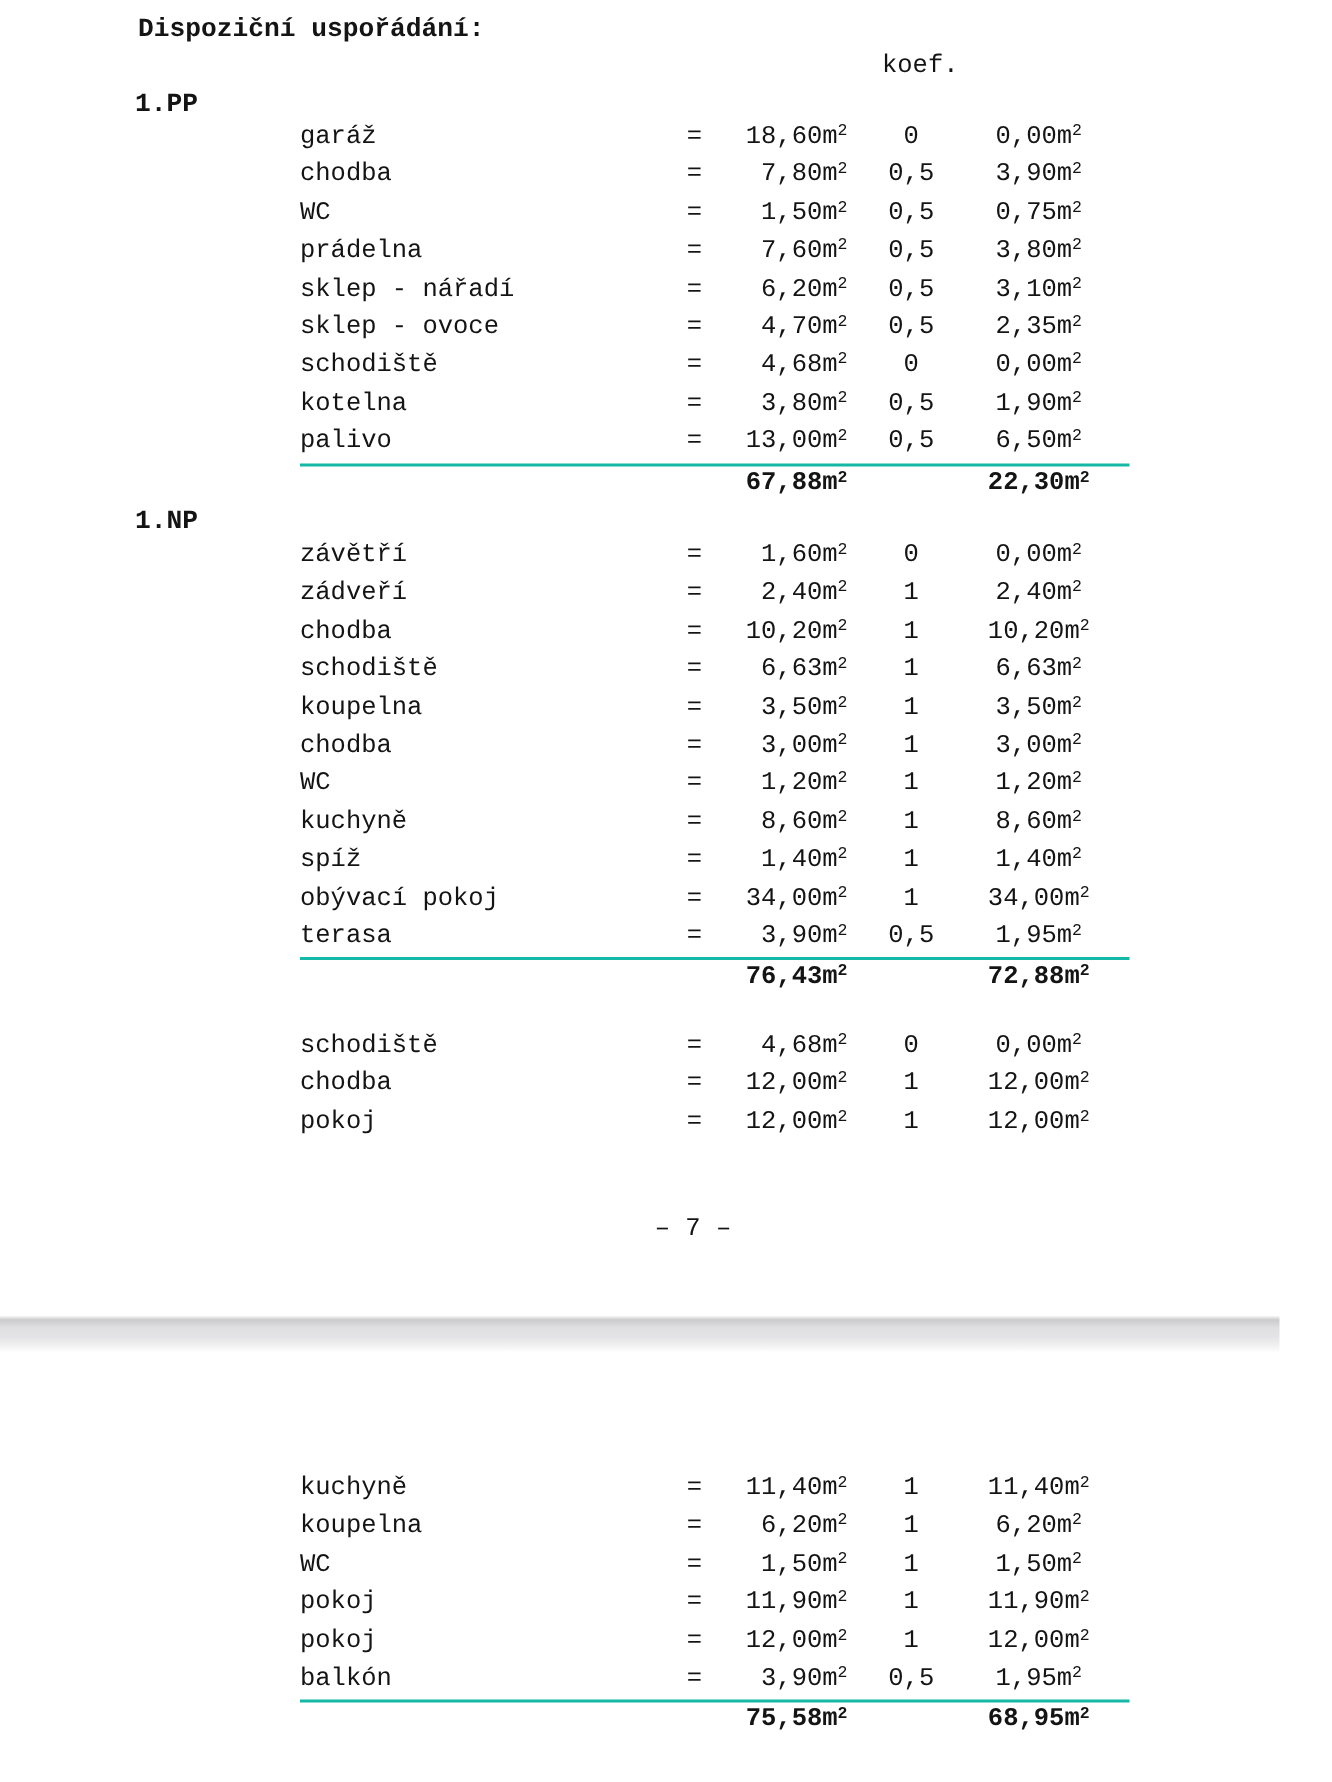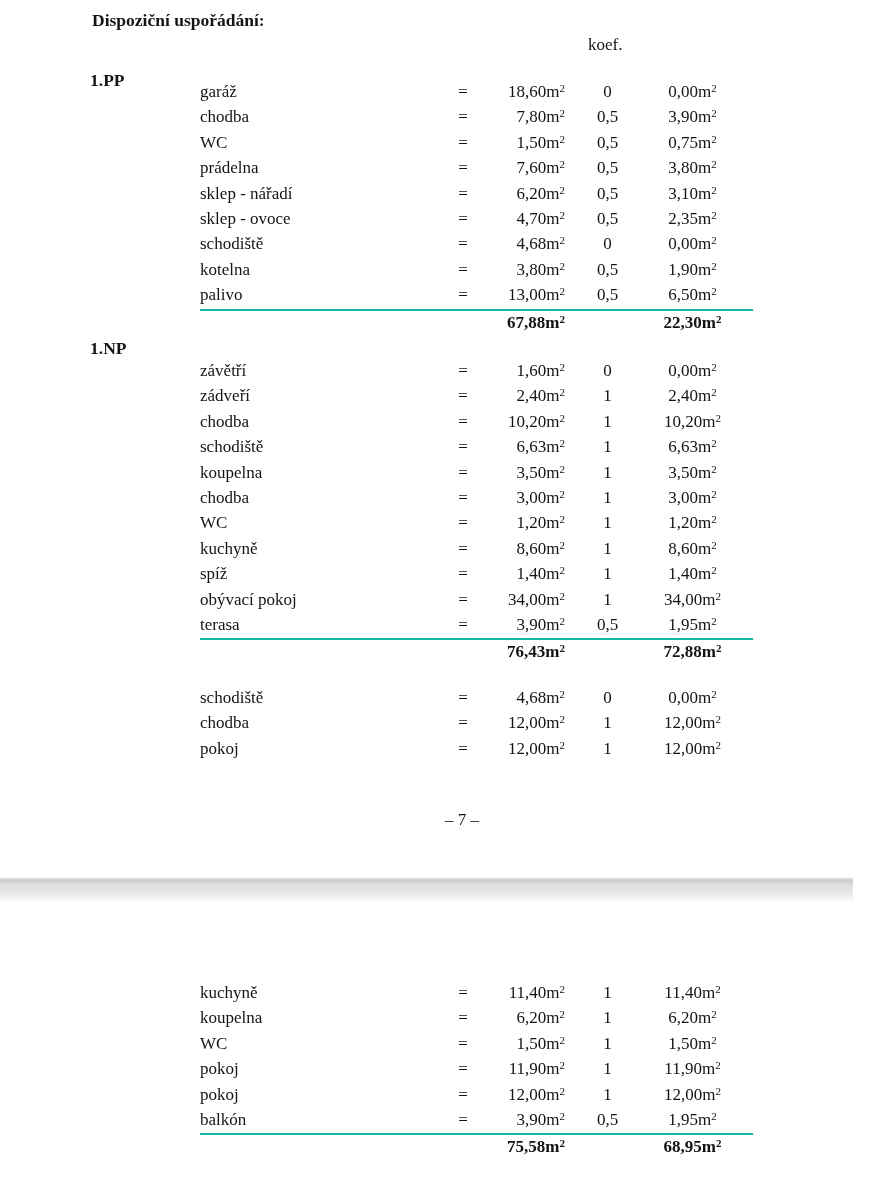--- a/index.html
+++ b/index.html
@@ -1,24 +1,24 @@
 <!DOCTYPE html>
 <html><head>
 <meta charset="utf-8">
 <style>
   html,body{margin:0;padding:0;background:#ffffff;}
   .screen{
     position:relative;width:853px;height:1188px;background:#ffffff;
-    font-family:Liberation Serif, serif;color:#141414;overflow:hidden;
+    font-family:Liberation Mono, monospace;color:#141414;overflow:hidden;
   }
   .page{position:absolute;left:0;top:0;width:100%;height:100%;}
   .doc-title{position:absolute;left:92px;top:10px;font-size:17.5px;font-weight:bold;margin:0;}
   .koef-label{position:absolute;left:588px;top:35px;font-size:17px;}
   .floor-heading{position:absolute;left:90px;font-size:17.5px;font-weight:bold;margin:0;}
-  .h0{top:60px;margin-top:10px;}
+  .h0{top:60px;}
   .h1{top:338px;}
   .rows-block{position:absolute;left:0;width:888px;}
   .b0{top:80px;}
   .b1{top:359px;}
   .b2{top:686px;}
   .b3{top:981px;}
   .trow{display:flex;margin-left:200px;width:553px;line-height:23.4px;font-size:17px;}
   .c{display:block;white-space:nowrap;}
   .c.label{width:253px;}
   .c.eq{width:20px;text-align:center;}

